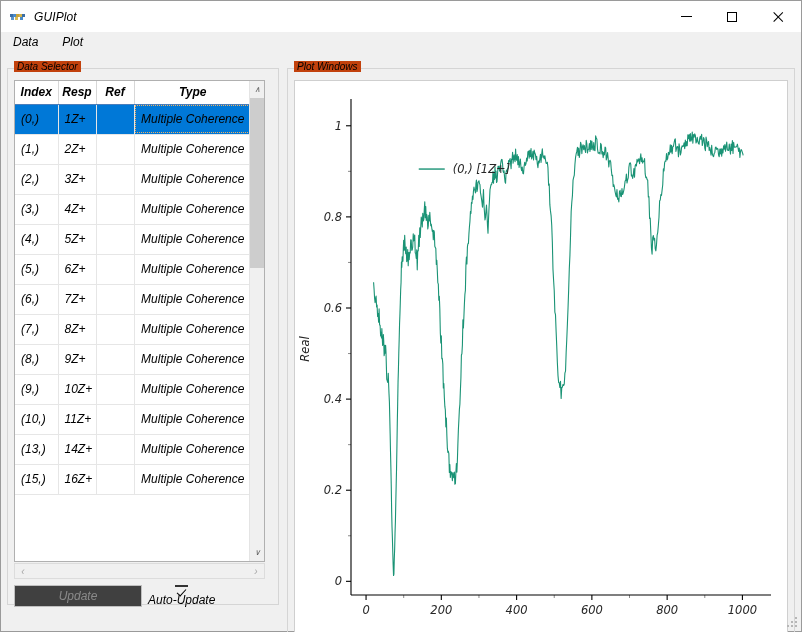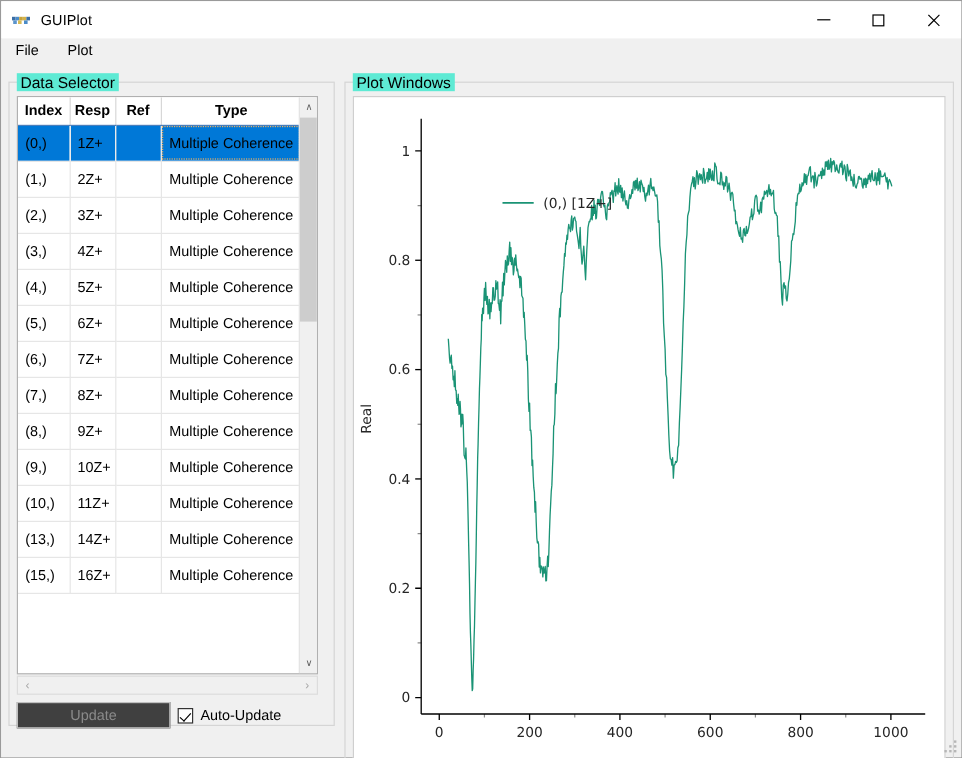--- a/index.html
+++ b/index.html
@@ -10,20 +10,21 @@
     background: #f0f0f0;
     font-family: "Liberation Sans", sans-serif;
   }
 
   
   #app-window {
     position: relative;
     width: 802px; height: 632px;
     background: #f0f0f0;
     border: 1px solid #9a9a9a;
+    font-style: italic;
   }
 
   
   #title-bar {
     position: relative;
     height: 31px;
     background: #ffffff;
     display: flex;
     align-items: center;
   }
@@ -87,23 +88,23 @@
   }
 
   
   .groupbox {
     position: absolute;
     border: 1px solid #d5d5d5;
   }
   .groupbox > .gb-title {
     position: absolute;
     top: -8px; left: 6px;
-    background: #5eead4;
+    background: #c2410c;
     padding: 0 3px;
-    font-size: 13px;
+    font-size: 10px;
     color: #000;
     white-space: nowrap;
   }
 
   #grp-data-selector {
     left: 6px; top: 16px;
     width: 272px; height: 537px;
   }
   #grp-plot-windows {
     left: 286px; top: 16px;
@@ -214,20 +215,21 @@
     font-size: 12px;
     display: flex; align-items: center; justify-content: center;
     cursor: default;
   }
   #auto-update-wrap {
     position: absolute;
     left: 140px; top: 516px;
     height: 22px;
     display: flex; align-items: center;
     gap: 6px;
+    flex-direction: column;
   }
   #auto-update-box {
     width: 13px; height: 13px;
     border: 1px solid #333;
     background: #fff;
     position: relative;
     cursor: default;
   }
   #auto-update-box::after {
     content: "";
@@ -307,21 +309,21 @@
       <div class="win-btn" id="btn-max">
         <span class="glyph-max"></span>
       </div>
       <div class="win-btn" id="btn-close">
         <span class="glyph-close"></span>
       </div>
     </div>
   </div>
 
   <div id="menu-bar">
-    <div class="menu-item">File</div>
+    <div class="menu-item">Data</div>
     <div class="menu-item">Plot</div>
   </div>
 
   <div id="content">
 
     <div class="groupbox" id="grp-data-selector">
       <div class="gb-title">Data Selector</div>
 
       <div id="table-wrap">
         <table id="data-table">

